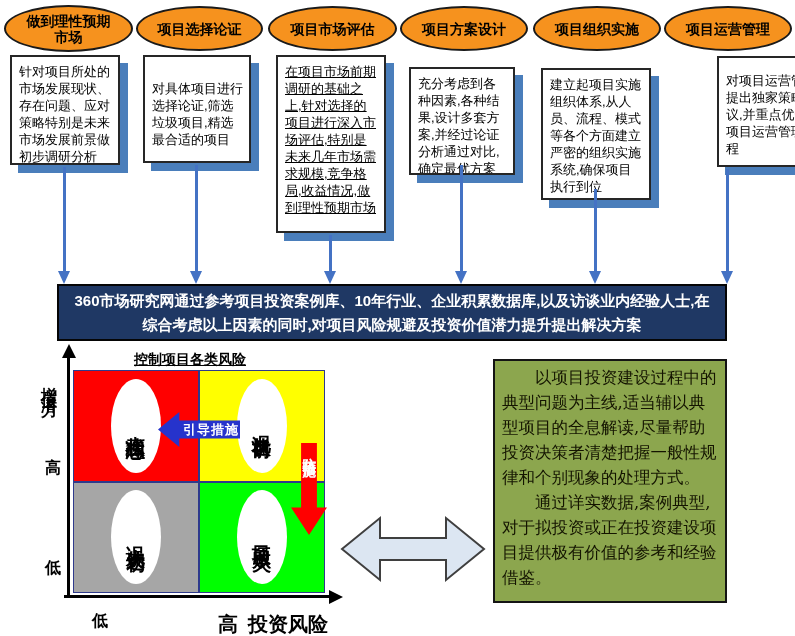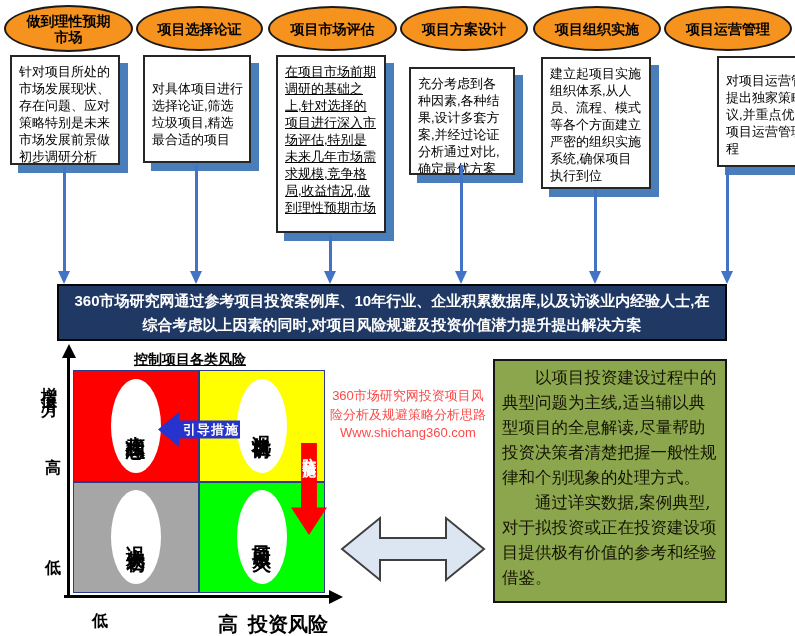--- a/index.html
+++ b/index.html
@@ -20,21 +20,21 @@
   #e6 { left:664px; top:6px; width:128px; height:45px; }
 
   
   .sbox { position:absolute; background:#fff; border:2px solid #262626;
           box-shadow:8px 8px 0 #4a7ebb; font-size:13px; line-height:17px;
           padding:6px 5px 2px 7px; overflow:hidden; }
   #b1 { left:10px;  top:55px; width:110px; height:110px; }
   #b2 { left:143px; top:55px; width:108px; height:108px; padding-top:23px; }
   #b3 { left:276px; top:55px; width:110px; height:178px;text-decoration:underline; }
   #b4 { left:409px; top:67px; width:106px; height:108px; }
-  #b5 { left:541px; top:57px; width:110px; height:132px; }
+  #b5 { left:541px; top:68px; width:110px; height:132px; }
   #b6 { left:674px; top:56px; width:108px; height:111px; padding-top:14px;margin-left:43px; }
 
   
   .cline { position:absolute; width:3px; background:#4472c4; }
   .chead { position:absolute; width:0; height:0; border-left:6px solid transparent;
            border-right:6px solid transparent; border-top:13px solid #4472c4; }
   #c1l { left:63px;  top:167px; height:105px; } #c1h { left:58px;  top:271px; }
   #c2l { left:195px; top:165px; height:107px; } #c2h { left:190px; top:271px; }
   #c3l { left:329px; top:235px; height:37px;  } #c3h { left:324px; top:271px; }
   #c4l { left:460px; top:165px; height:107px; } #c4h { left:455px; top:271px; }
@@ -181,25 +181,20 @@
   <div class="yhigh">高</div>
   <div class="ylow">低</div>
   <div class="xlow">低</div>
   <div class="xhigh"><span>高</span><span class="gap"></span><span>投资风险</span></div>
 
   <div class="guide-arrow">引导措施</div>
   <div class="prevent-arrow">
       <span class="vt">防范措施</span>
     </div>
 
-  <div class="watermark">
-    <div>360市场研究网投资项目风</div>
-    <div>险分析及规避策略分析思路</div>
-    <div>Www.shichang360.com</div>
-  </div>
 
   <div class="panel">
     <p>以项目投资建设过程中的典型问题为主线,适当辅以典型项目的全息解读,尽量帮助投资决策者清楚把握一般性规律和个别现象的处理方式。</p>
     <p>通过详实数据,案例典型,对于拟投资或正在投资建设项目提供极有价值的参考和经验借鉴。</p>
   </div>
 
   <svg class="dblarrow" width="150" height="72" viewBox="0 0 150 72">
     <polygon points="4,36 42,5 42,25 108,25 108,5 146,36 108,67 108,47 42,47 42,67" fill="#dce6f2" stroke="#3f3f3f" stroke-width="2" stroke-linejoin="miter"></polygon>
   </svg>
 

